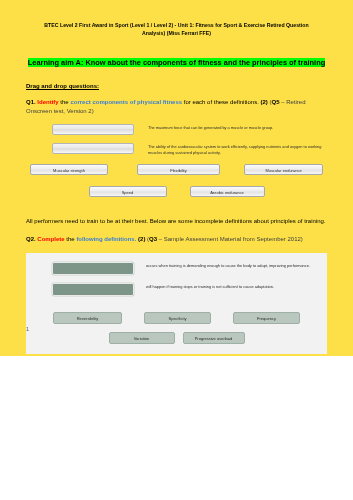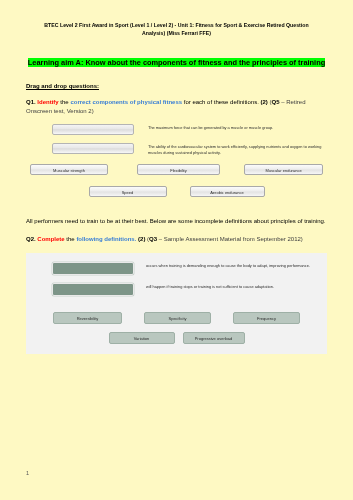--- a/index.html
+++ b/index.html
@@ -10,25 +10,25 @@
   body {
     width: 353px;
     height: 500px;
     font-family: "Liberation Sans", sans-serif;
     color: #000000;
     overflow: hidden;
     position: relative;
   }
   .page {
     width: 353px;
-    height: 500px;
+    height: 356px;
     box-sizing: border-box;
     padding: 18px 26px 0 26px;
     position: relative;
-    background: #fef9c3;
+    background: #fde047;
   }
 
   
   .doc-title {
     font-size: 5.2px;
     font-weight: bold;
     text-align: center;
     line-height: 1.45;
     letter-spacing: 0.01px;
     margin: 4px 14px 0 14px;

